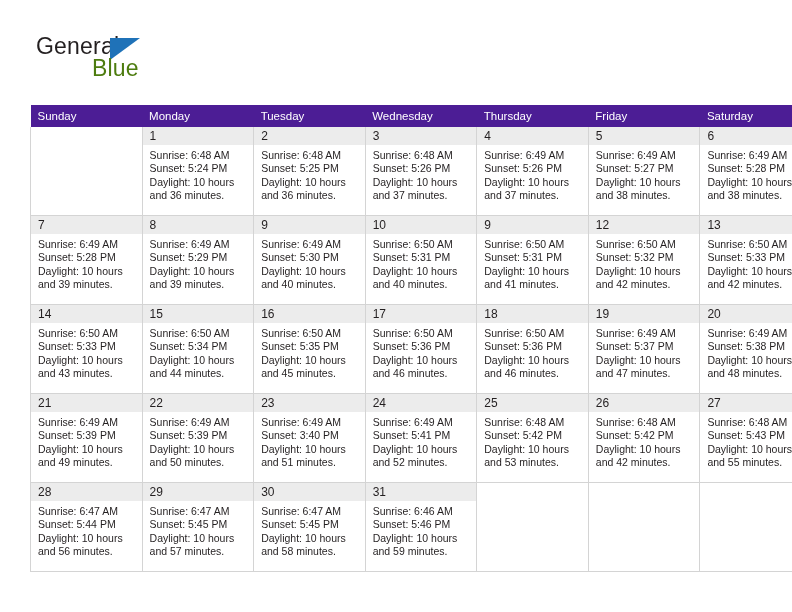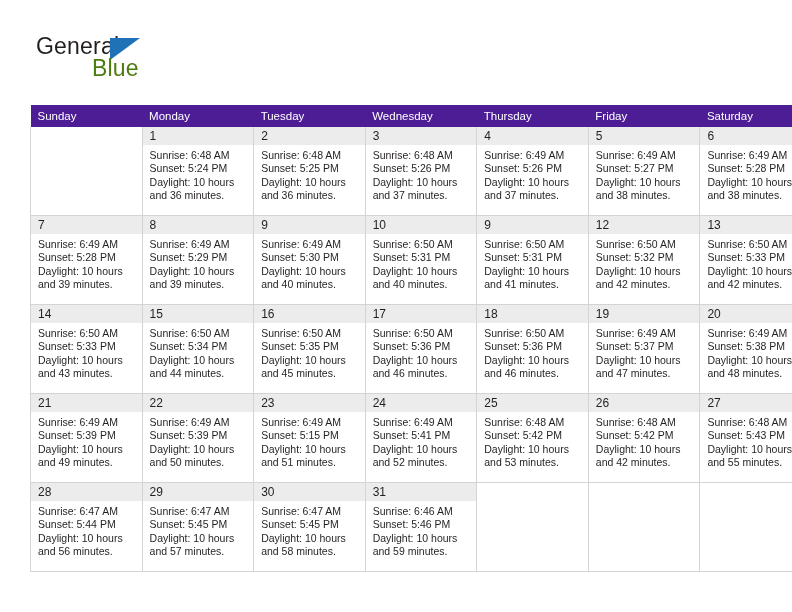--- a/index.html
+++ b/index.html
@@ -378,21 +378,21 @@
                 <div>Sunrise: 6:49 AM</div>
                 <div>Sunset: 5:39 PM</div>
                 <div>Daylight: 10 hours</div>
                 <div>and 50 minutes.</div>
               </div>
             </td>
             <td class="daycell">
               <div class="daynum-band">23</div>
               <div class="cell-body">
                 <div>Sunrise: 6:49 AM</div>
-                <div>Sunset: 5:15 PM</div>
+                <div>Sunset: 3:40 PM</div>
                 <div>Daylight: 10 hours</div>
                 <div>and 51 minutes.</div>
               </div>
             </td>
             <td class="daycell">
               <div class="daynum-band">24</div>
               <div class="cell-body">
                 <div>Sunrise: 6:49 AM</div>
                 <div>Sunset: 5:41 PM</div>
                 <div>Daylight: 10 hours</div>

